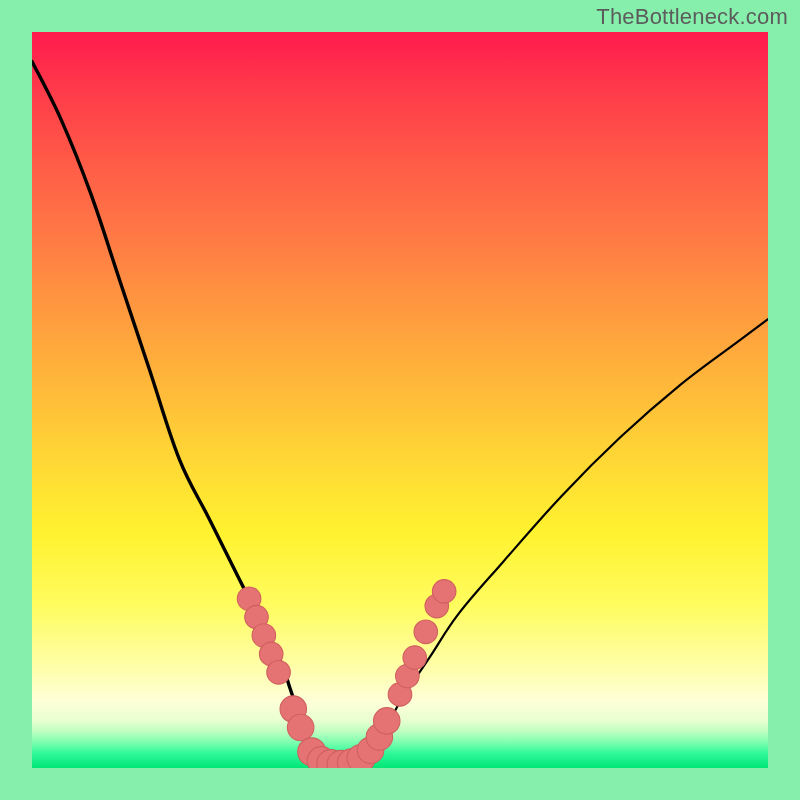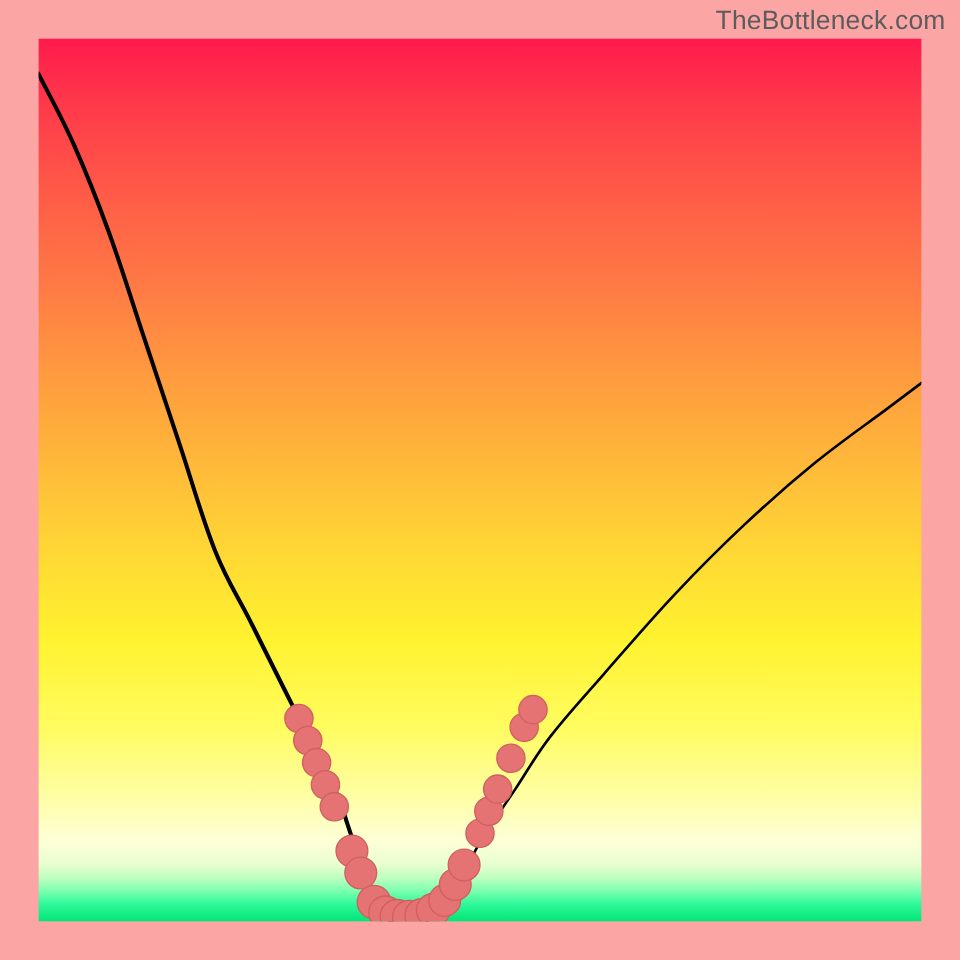--- a/index.html
+++ b/index.html
@@ -8,21 +8,21 @@
     width: 800px;
     height: 800px;
     overflow: hidden;
     background: #000;
     font-family: Arial, Helvetica, sans-serif;
   }
   .frame {
     position: absolute;
     top: 0; left: 0;
     width: 800px; height: 800px;
-    background: #fca5a5;
+    background: #86efac;
   }
   .plot {
     position: absolute;
     top: 32px;
     left: 32px;
     width: 736px;
     height: 736px;
     overflow: hidden;
   }
   .gradient {

